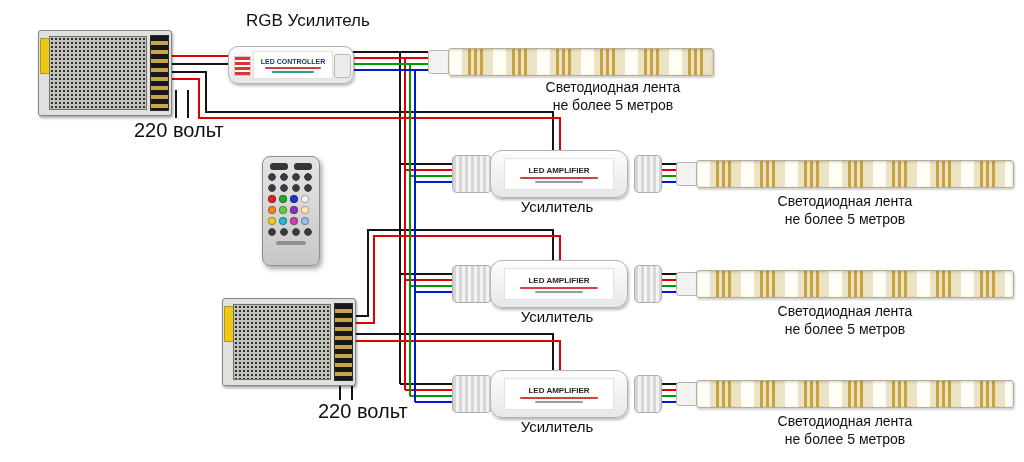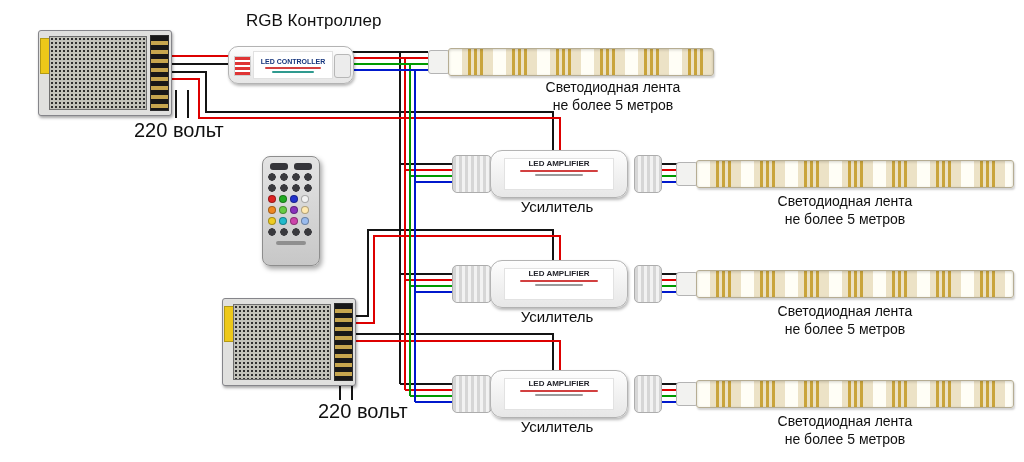--- a/index.html
+++ b/index.html
@@ -28,21 +28,21 @@
   .bar{height:2px;border-radius:1px;}
   .bar-red{background:#d24040;width:72%;}
   .bar-teal{background:#2f9a8f;width:54%;}
   .bar-grey{background:#9a9a9a;width:44%;}
 
   
   .amp{position:absolute;width:210px;height:46px;}
   .amp-clip-l{position:absolute;left:0;top:5px;width:38px;height:36px;background:repeating-linear-gradient(90deg,#d6d6d6 0 3px,#f2f2f2 3px 6px);border:1px solid #adadad;border-radius:5px;}
   .amp-clip-r{position:absolute;right:0;top:5px;width:26px;height:36px;background:repeating-linear-gradient(90deg,#d6d6d6 0 3px,#f2f2f2 3px 6px);border:1px solid #adadad;border-radius:5px;}
   .amp-body{position:absolute;left:38px;top:0;width:136px;height:46px;background:linear-gradient(#fdfdfd,#e7e7e7);border:1px solid #b3b3b3;border-radius:12px;box-shadow:1px 2px 3px rgba(0,0,0,.28);}
-  .amp-label{position:absolute;left:13px;top:7px;right:13px;bottom:7px;background:#fff;border:1px solid #e2e2e2;display:flex;flex-direction:column;align-items:center;gap:2px;}
+  .amp-label{position:absolute;left:13px;top:7px;right:13px;bottom:7px;background:#fff;border:1px solid #e2e2e2;display:flex;flex-direction:column;align-items:center;justify-content:center;gap:2px;}
   .amp-title{font-size:8px;font-weight:bold;color:#23242b;white-space:nowrap;}
 
   
   .strip-conn{position:absolute;width:20px;height:22px;background:#f2f2f0;border:1px solid #b4b4b4;border-radius:3px;}
   .strip{position:absolute;height:26px;border:1px solid #b6ad93;border-radius:3px;box-shadow:inset 0 1px 3px rgba(0,0,0,.18),1px 2px 2px rgba(0,0,0,.18);
     background:repeating-linear-gradient(90deg,#fffef6 0 13px,#ece2c6 13px 19px,#c9a43c 19px 22px,#ece2c6 22px 25px,#c9a43c 25px 28px,#ece2c6 28px 31px,#c9a43c 31px 34px,#ece2c6 34px 44px);}
 
   
   .remote{position:absolute;left:262px;top:156px;width:58px;height:110px;box-sizing:border-box;background:linear-gradient(#e4e4e4,#c7c7c7);border:1px solid #8d8d8d;border-radius:8px;box-shadow:2px 3px 5px rgba(0,0,0,.35);padding:6px 5px 4px 5px;display:flex;flex-direction:column;gap:3px;align-items:center;}
   .r-pills{display:flex;gap:6px;width:46px;justify-content:center;}
@@ -119,21 +119,21 @@
   </div>
   <div class="caption" style="left:134px;top:119px;">220 вольт</div>
 
   <div class="psu" style="left:222px;top:298px;height:86px;">
     <div class="psu-sticker"></div>
     <div class="psu-mesh"></div>
     <div class="psu-term"></div>
   </div>
   <div class="caption" style="left:318px;top:400px;">220 вольт</div>
 
-  <div class="title" style="left:246px;top:11px;">RGB Контроллер</div>
+  <div class="title" style="left:246px;top:11px;">RGB Усилитель</div>
   <div class="controller">
     <div class="ctrl-red"></div>
     <div class="ctrl-label">
       <div class="ctrl-title">LED CONTROLLER</div>
       <div class="bar bar-red"></div>
       <div class="bar bar-teal"></div>
     </div>
     <div class="ctrl-cap"></div>
   </div>
 

